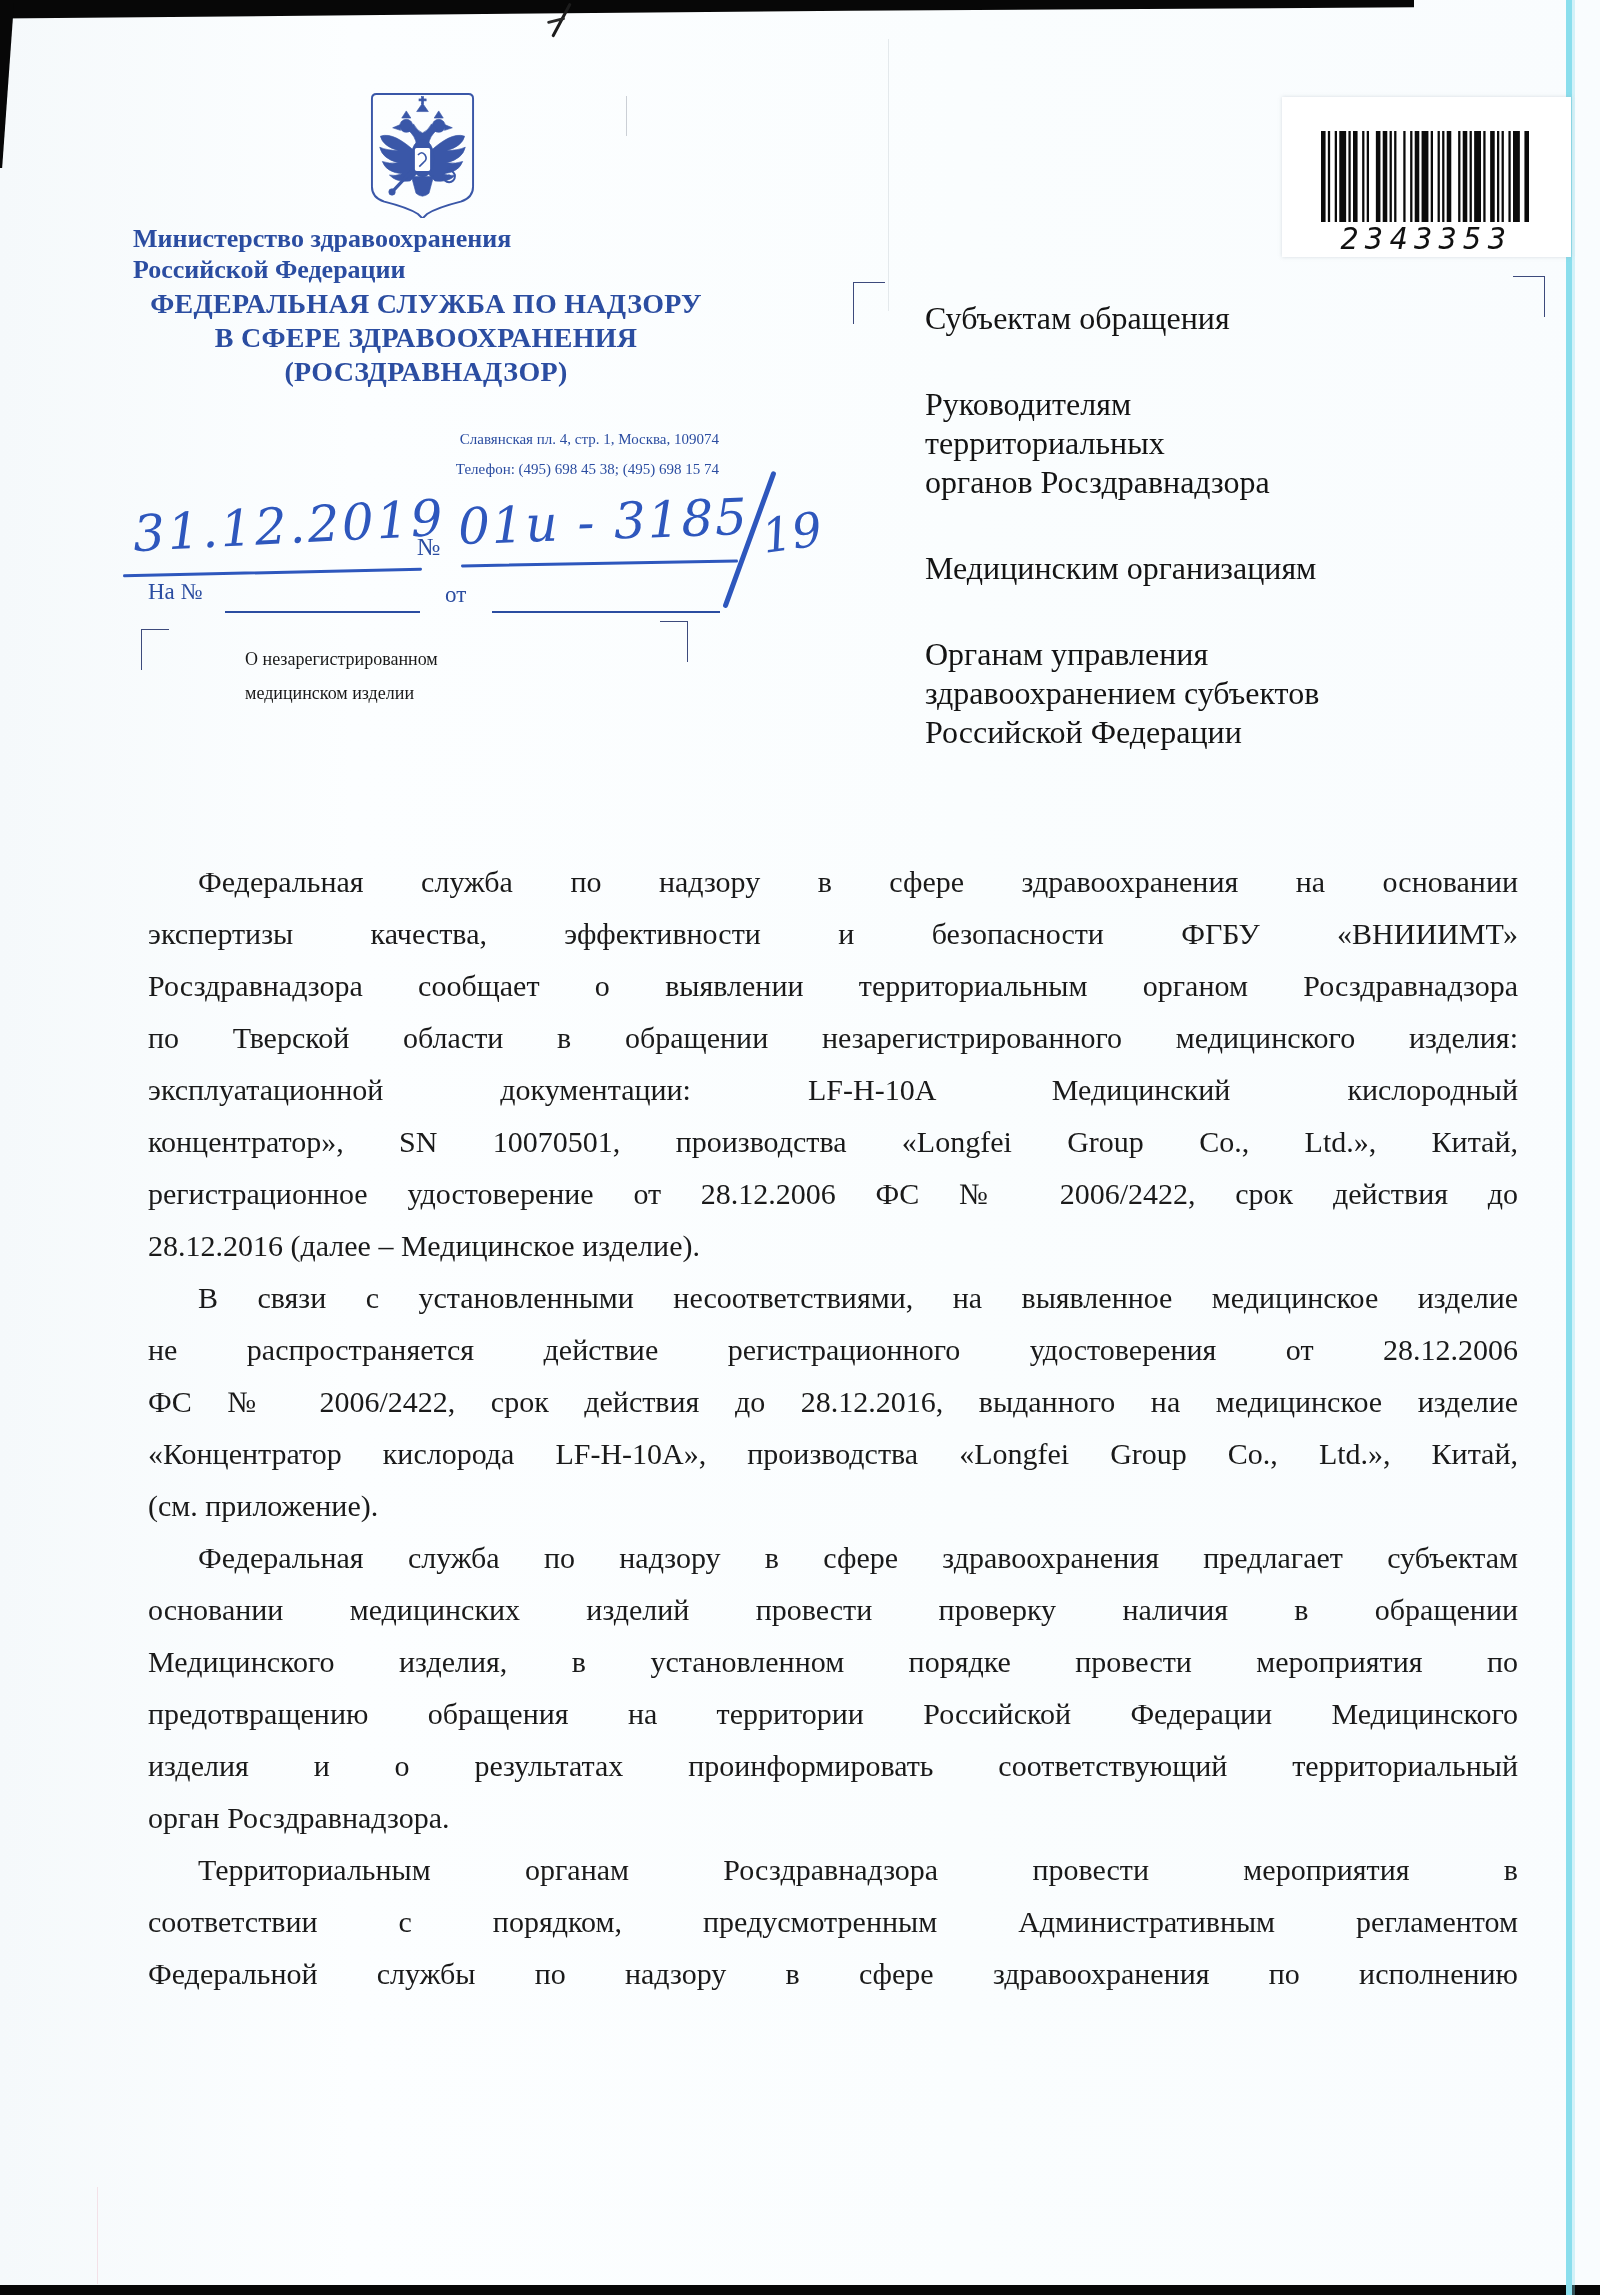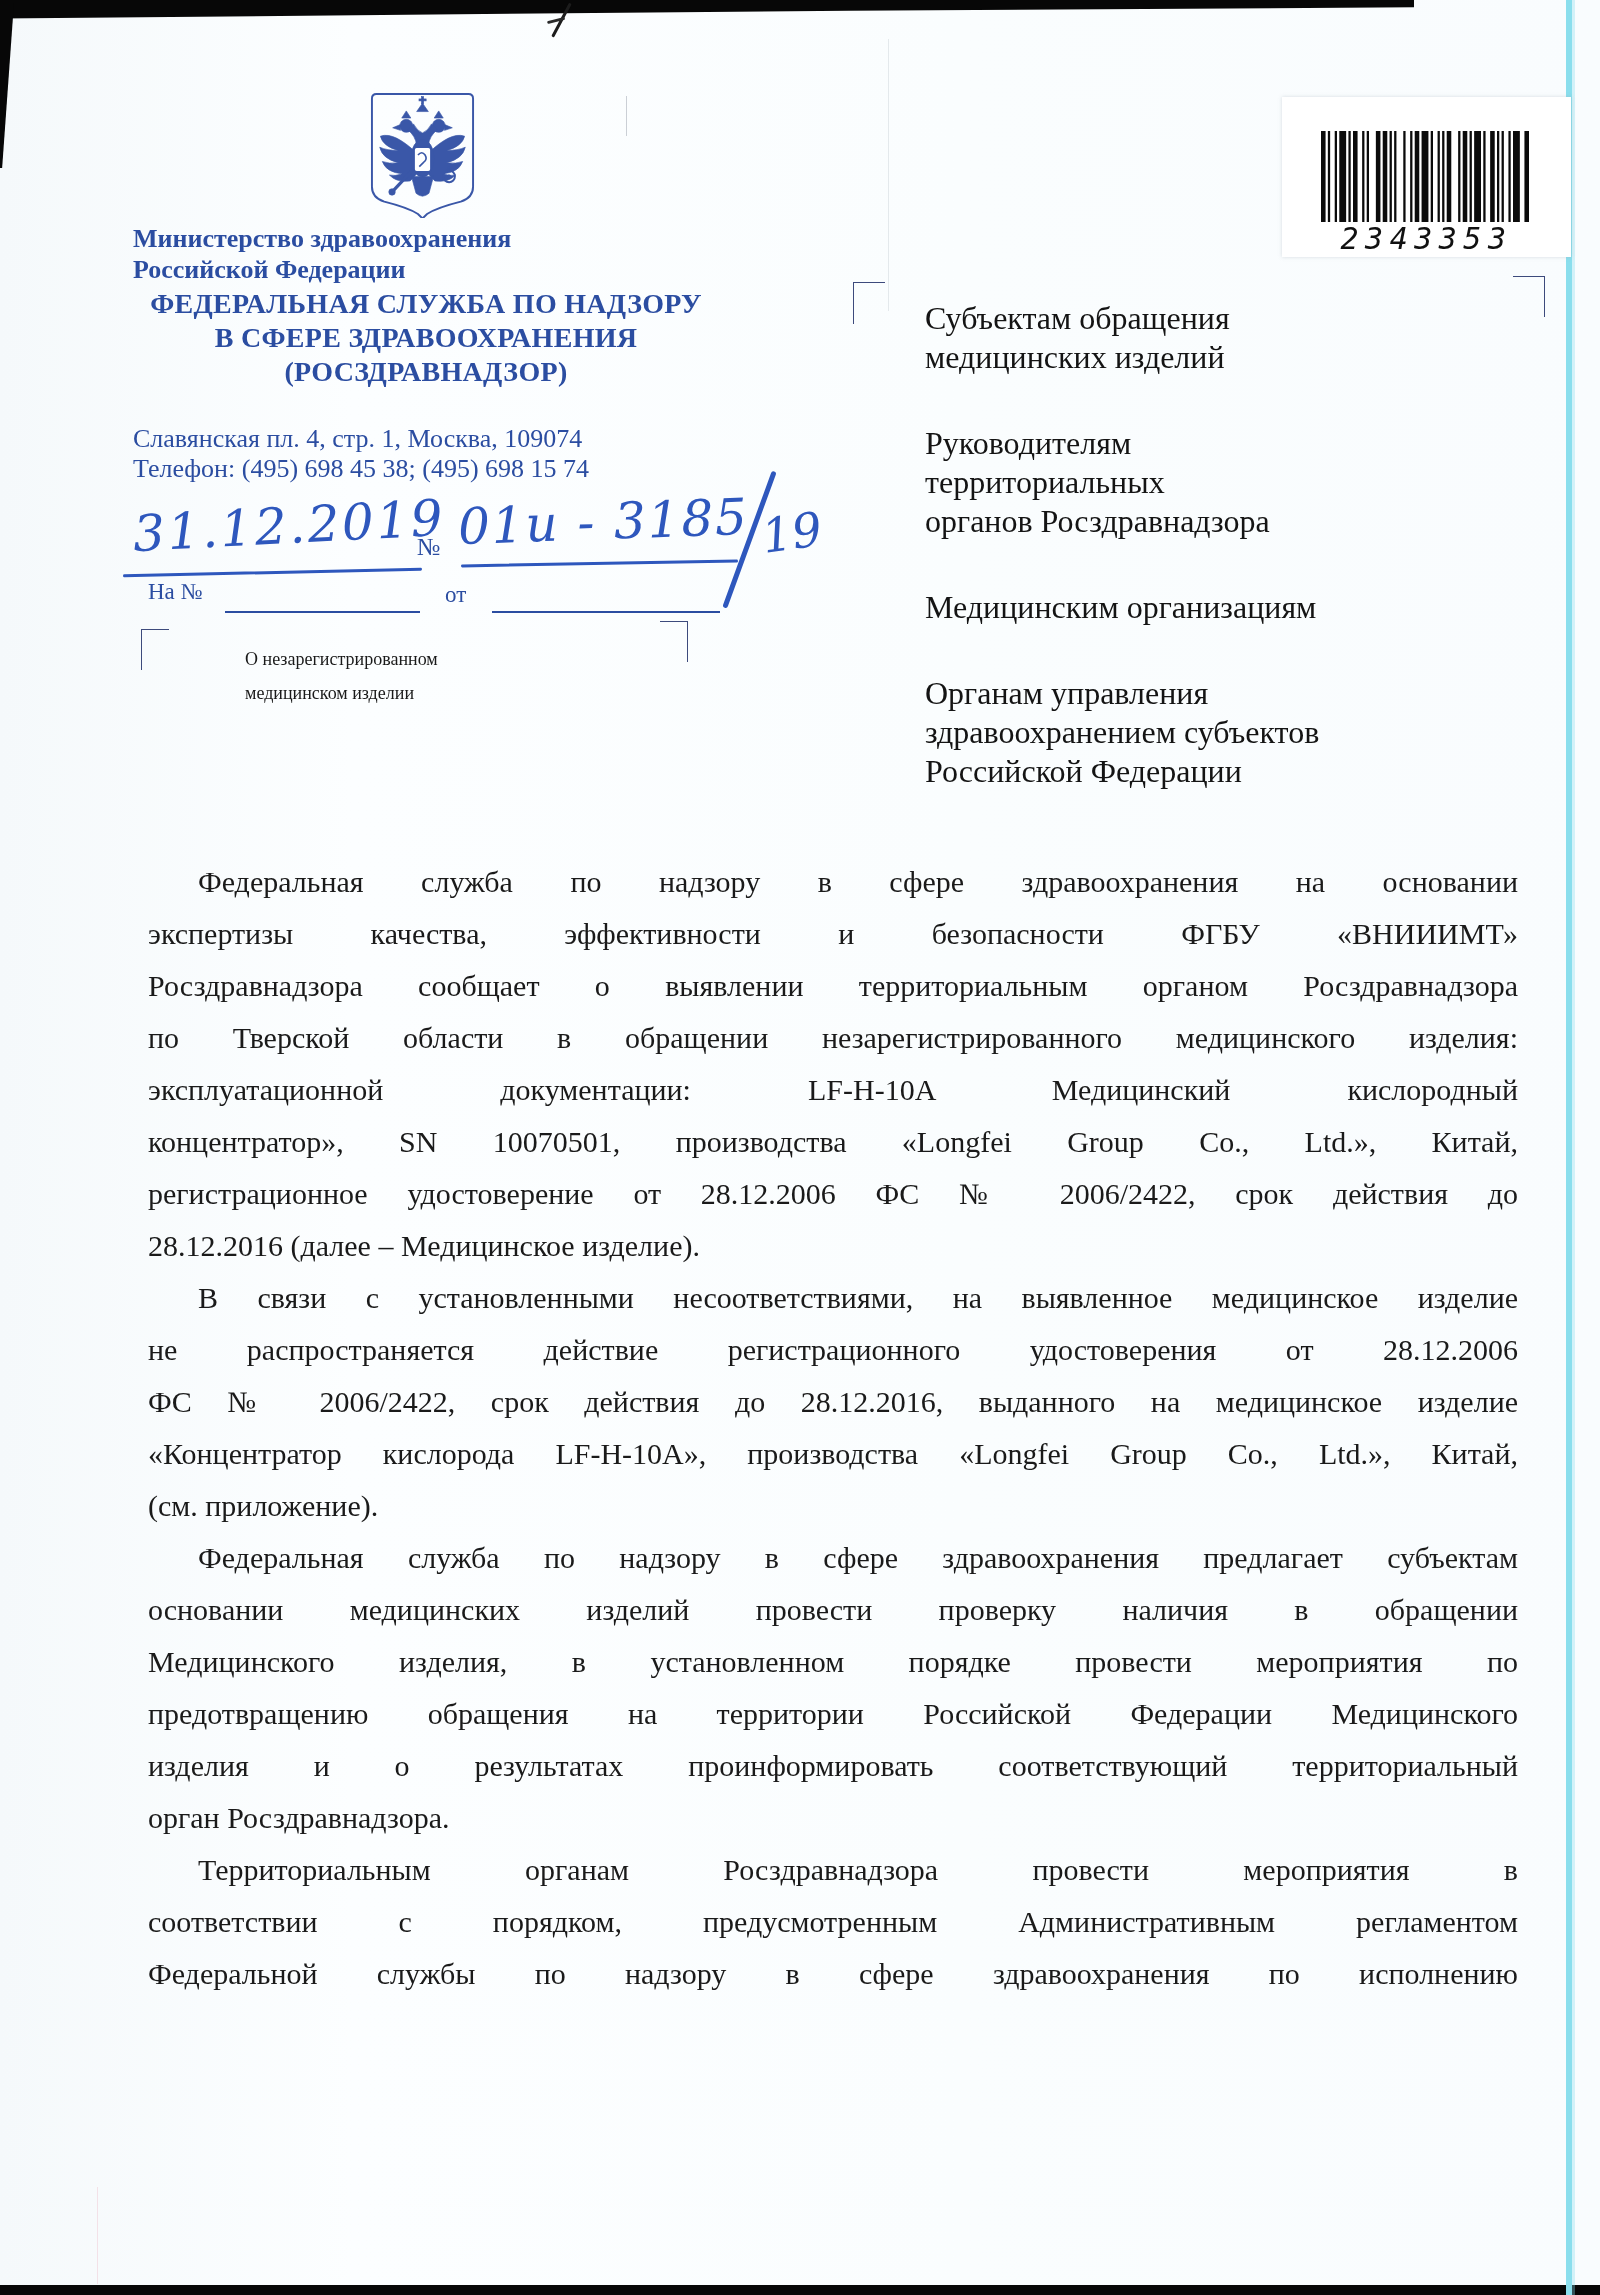--- a/index.html
+++ b/index.html
@@ -51,22 +51,22 @@
     font-size:30px;letter-spacing:6.5px;color:#111;}
 
   
   .emblem{position:absolute;left:370px;top:92px;width:105px;height:126px;}
 
   
   .ministry{position:absolute;left:133px;top:223px;width:586px;text-align:left;
     color:var(--letterhead-blue);font-weight:bold;font-size:26px;line-height:31px;}
   .service{position:absolute;left:133px;top:287px;width:586px;text-align:center;
     color:var(--letterhead-blue);font-weight:bold;font-size:28px;line-height:34px;letter-spacing:0.3px;}
-  .address-block{position:absolute;left:133px;top:424px;width:586px;text-align:left;
-    color:var(--letterhead-blue);font-size:26px;line-height:30px;}
+  .address-block{position:absolute;left:133px;top:424px;width:586px;text-align:right;
+    color:var(--letterhead-blue);font-size:15px;line-height:30px;}
 
   
   .hw{font-style:italic;color:var(--handwriting-blue);
     font-family:"DejaVu Serif","Liberation Serif",serif;}
   .hw-date{position:absolute;left:133px;top:497px;font-size:50px;letter-spacing:2.6px;
     transform:rotate(-3deg);}
   .hw-date-underline{position:absolute;left:123px;top:571px;width:299px;height:2.6px;
     background:var(--handwriting-blue);transform:rotate(-1.3deg);border-radius:1.3px;}
   .no-sign{position:absolute;left:417px;top:533px;font-size:24.6px;color:var(--letterhead-blue);}
   .hw-number{position:absolute;left:458px;top:493px;font-size:50px;letter-spacing:1.9px;
@@ -224,21 +224,20 @@
   <div class="bracket tr br-recip-r"></div>
 
   <div class="subject">
     <div>О незарегистрированном</div>
     <div>медицинском изделии</div>
   </div>
 
   <div class="recipients" id="recipients">
       <div class="recipient-group">
         <div class="recipient-line">Субъектам обращения</div>
-        <div class="recipient-line">медицинских изделий</div>
       </div>
       <div class="recipient-group">
         <div class="recipient-line">Руководителям</div>
         <div class="recipient-line">территориальных</div>
         <div class="recipient-line">органов Росздравнадзора</div>
       </div>
       <div class="recipient-group">
         <div class="recipient-line">Медицинским организациям</div>
       </div>
       <div class="recipient-group">

